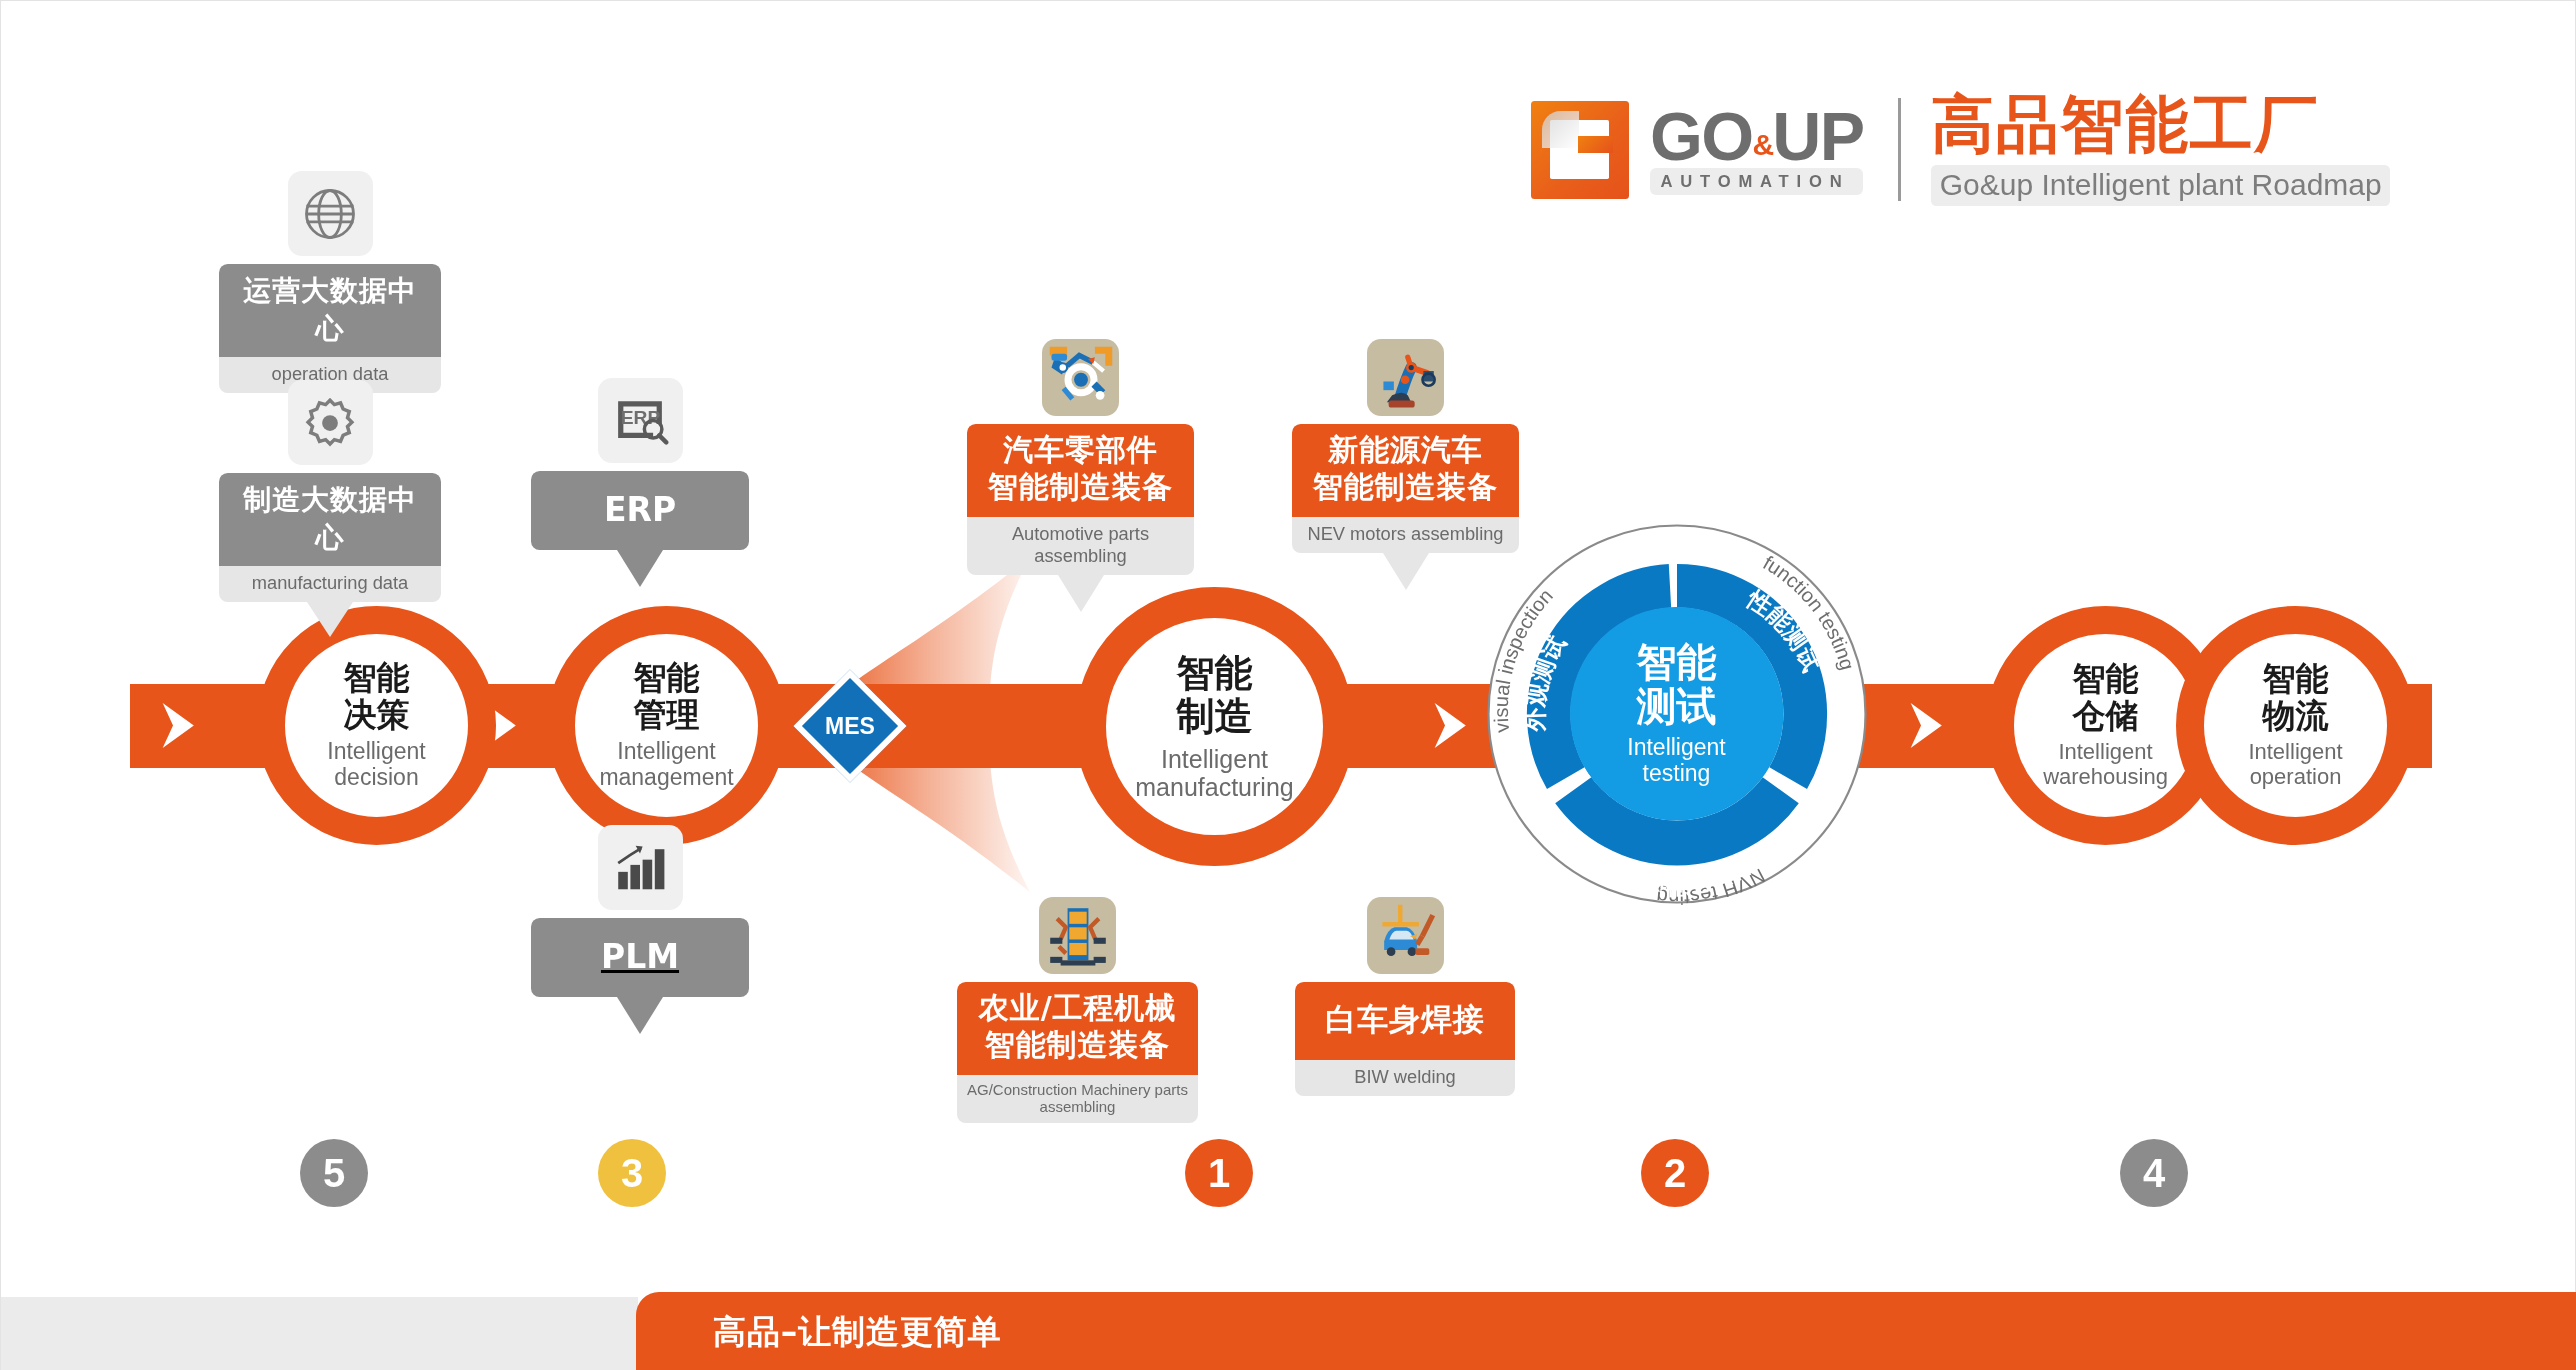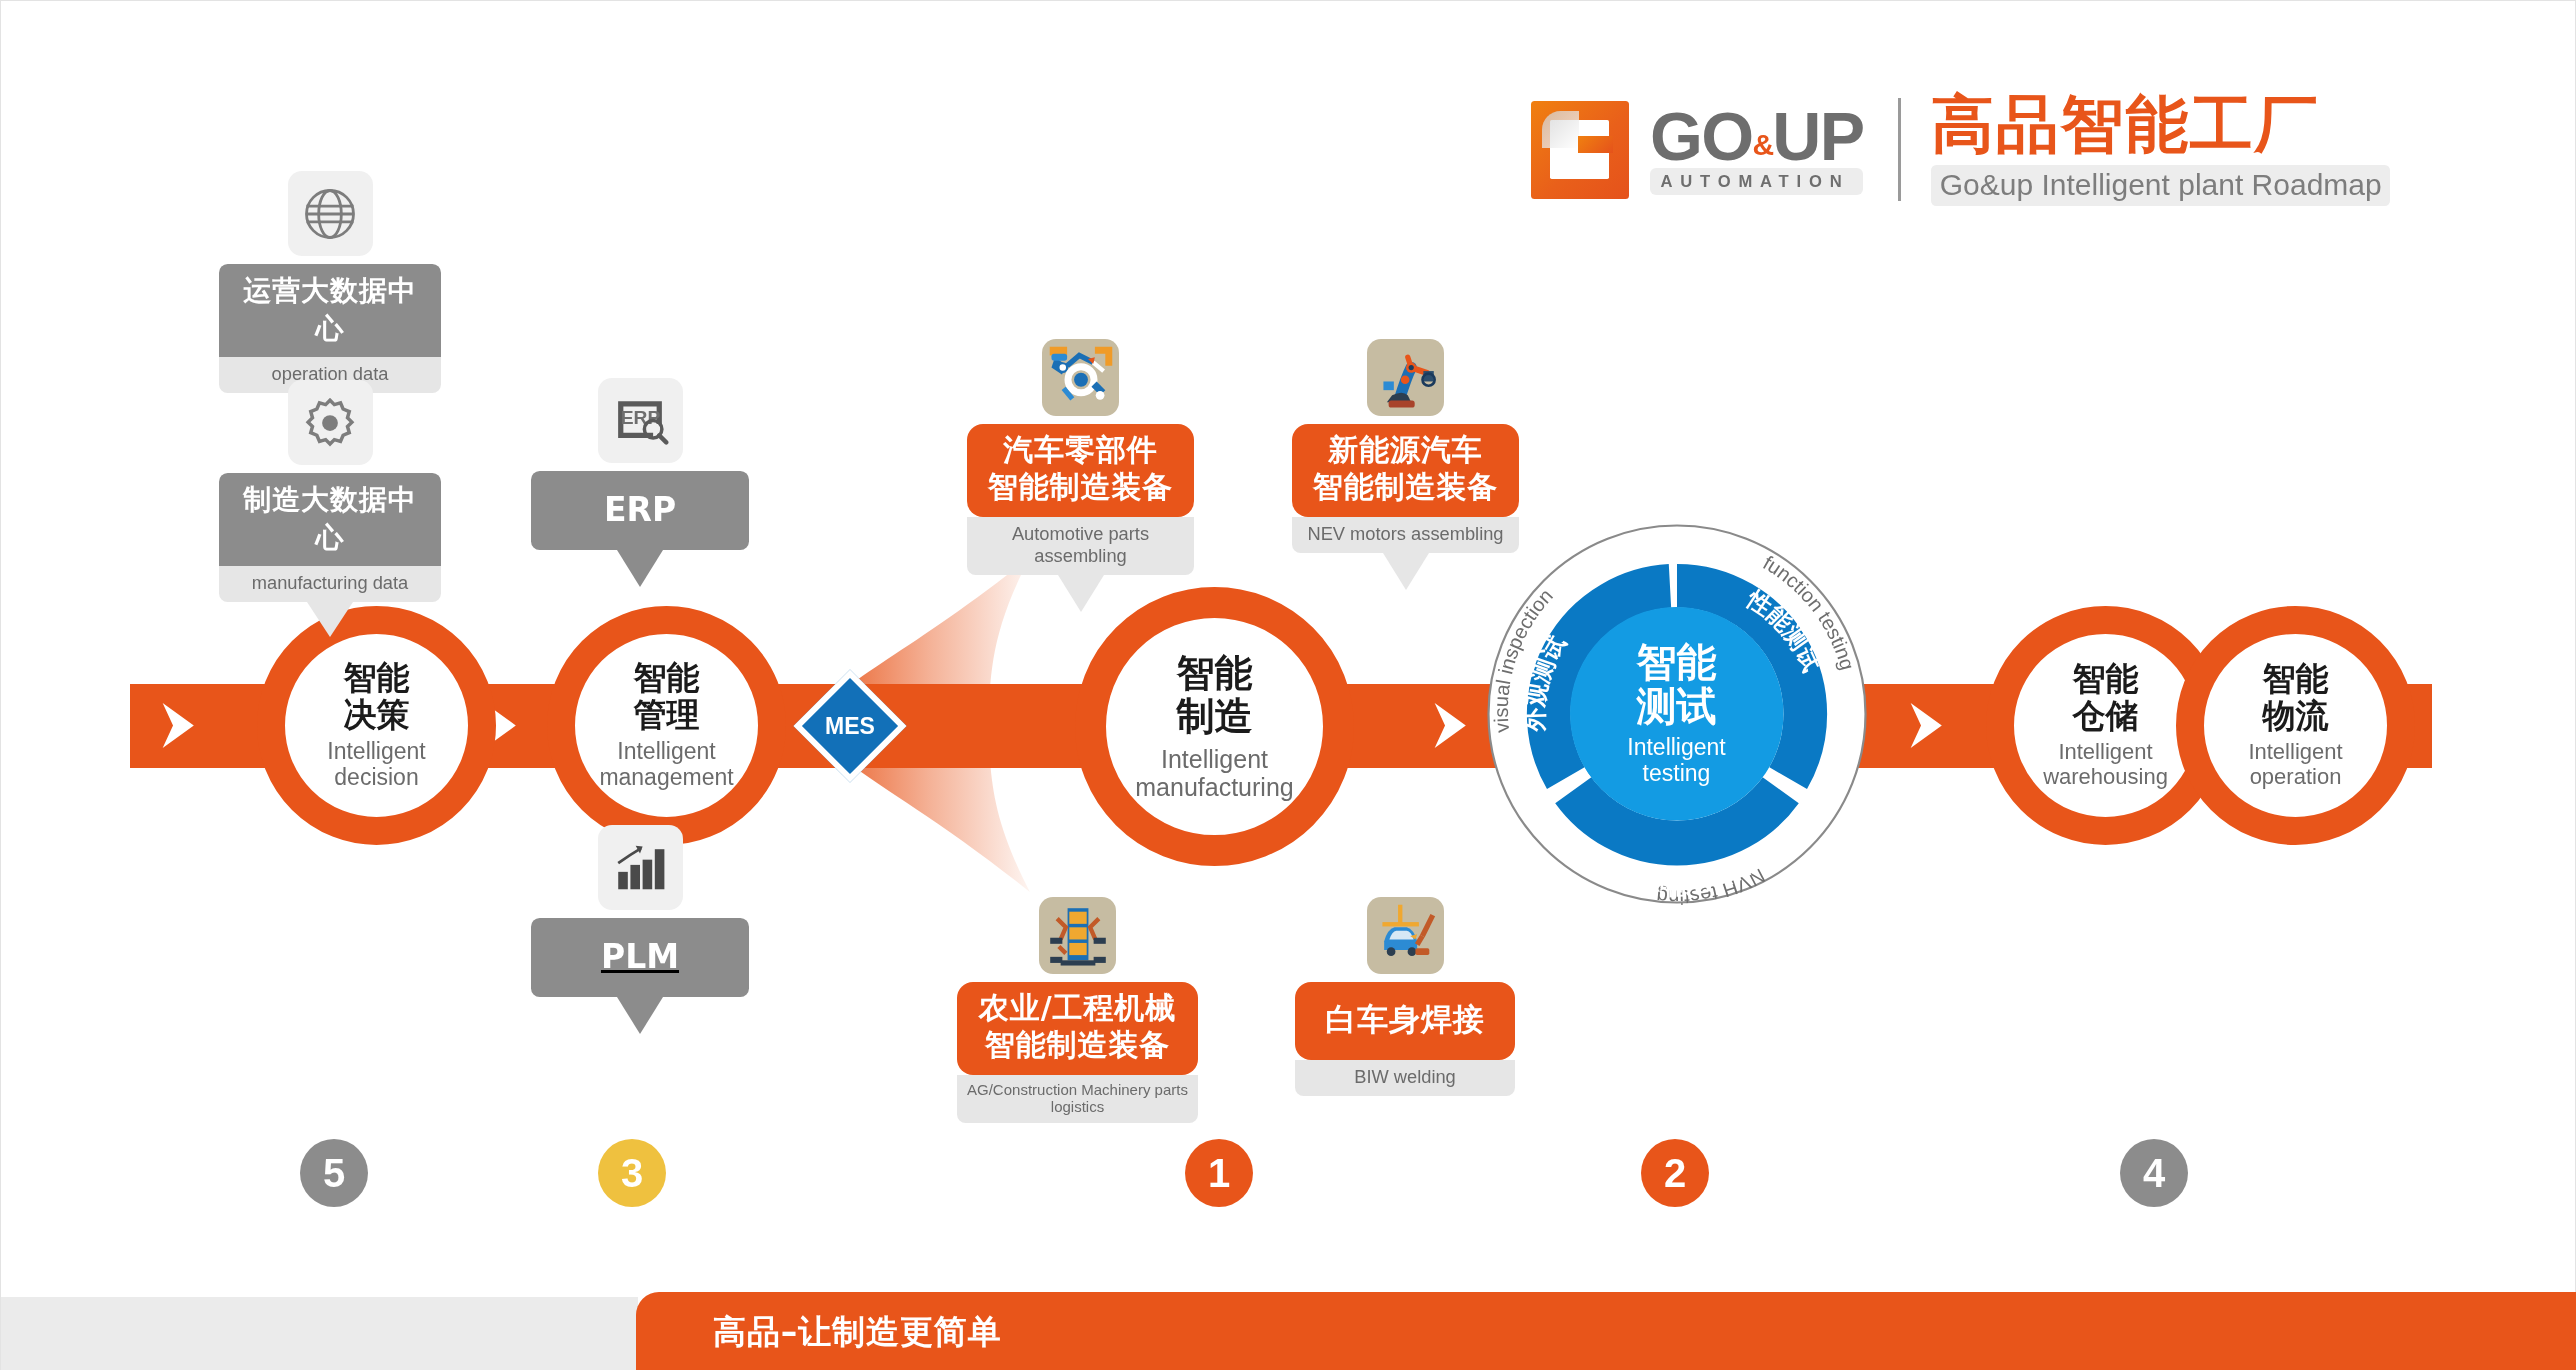--- a/index.html
+++ b/index.html
@@ -49,21 +49,21 @@
   .callout .sub{border-radius:0 0 8.7px 8.7px;text-align:center;color:#6b6b6b;}
   .callout .tail{width:0;height:0;margin:0 auto;}
   .grey .head{background:#8c8c8c;font-size:28px;padding:7.8px 12.2px 9.6px;letter-spacing:0.9px;}
   .grey .sub{background:#e6e6e6;font-size:18.3px;padding:6.1px 8.7px 7.8px;text-align:center;}
   .grey .tail{border-left:23px solid transparent;border-right:23px solid transparent;border-top:35px solid #e6e6e6;}
 
   .plain .head{background:#8c8c8c;font-size:33px;padding:19px 12.2px 21px;border-radius:8.7px;}
   .plain .tail{border-left:23.5px solid transparent;border-right:23.5px solid transparent;border-top:37px solid #8c8c8c;}
 
   
-  .orange .head{background:#E8551A;font-size:30px;padding:8.7px 10.5px 11.3px;line-height:1.22;letter-spacing:0.9px;border-radius:16px;}
+  .orange .head{background:#E8551A;font-size:30px;padding:8.7px 10.5px 11.3px;line-height:1.22;letter-spacing:0.9px;}
   .orange .sub{background:#e6e6e6;padding:6.1px 5.2px 7.8px;}
   .orange .tail{border-left:23px solid transparent;border-right:23px solid transparent;}
   .orange-down .tail{border-top:37px solid #e6e6e6;}
 
   
   .badge{position:absolute;width:68px;height:68px;border-radius:50%;color:#fff;font-size:40px;font-weight:bold;
          display:flex;align-items:center;justify-content:center;}
 
   
   #footer-grey{position:absolute;left:0;top:1296px;width:637px;height:75px;background:#ebebeb;}
@@ -320,21 +320,21 @@
         <rect x="56" y="40" width="14" height="7" fill="#2C3E50"></rect>
         <rect x="6" y="62" width="14" height="7" fill="#2C3E50"></rect>
         <rect x="56" y="62" width="14" height="7" fill="#2C3E50"></rect>
         <rect x="18" y="66" width="40" height="6" fill="#2C3E50"></rect>
       </svg>
     </div>
     <div class="head">
       <div>农业/工程机械</div>
       <div>智能制造装备</div>
     </div>
-    <div class="sub" style="font-size:15px;">AG/Construction Machinery parts logistics</div>
+    <div class="sub" style="font-size:15px;">AG/Construction Machinery parts assembling</div>
     <div class="tail"></div>
   </div>
 
   <div class="callout orange orange-up" style="left:1294px;top:896px;width:220px;">
     <div class="iconbox" style="width:77px;height:77px;background:#C6BCA2;">
       <svg width="66" height="66" viewBox="0 0 76 76">
         <rect x="30" y="2" width="5" height="22" fill="#F0A830"></rect>
         <rect x="12" y="22" width="42" height="5" fill="#F0A830"></rect>
         <path d="M14 44 q4 -14 12 -16 h14 q8 2 12 16 v10 h-38 Z" fill="#2C8BD4"></path>
         <path d="M20 42 q3 -9 8 -10 h12 q5 1 8 10 Z" fill="#D7E8F5"></path>

